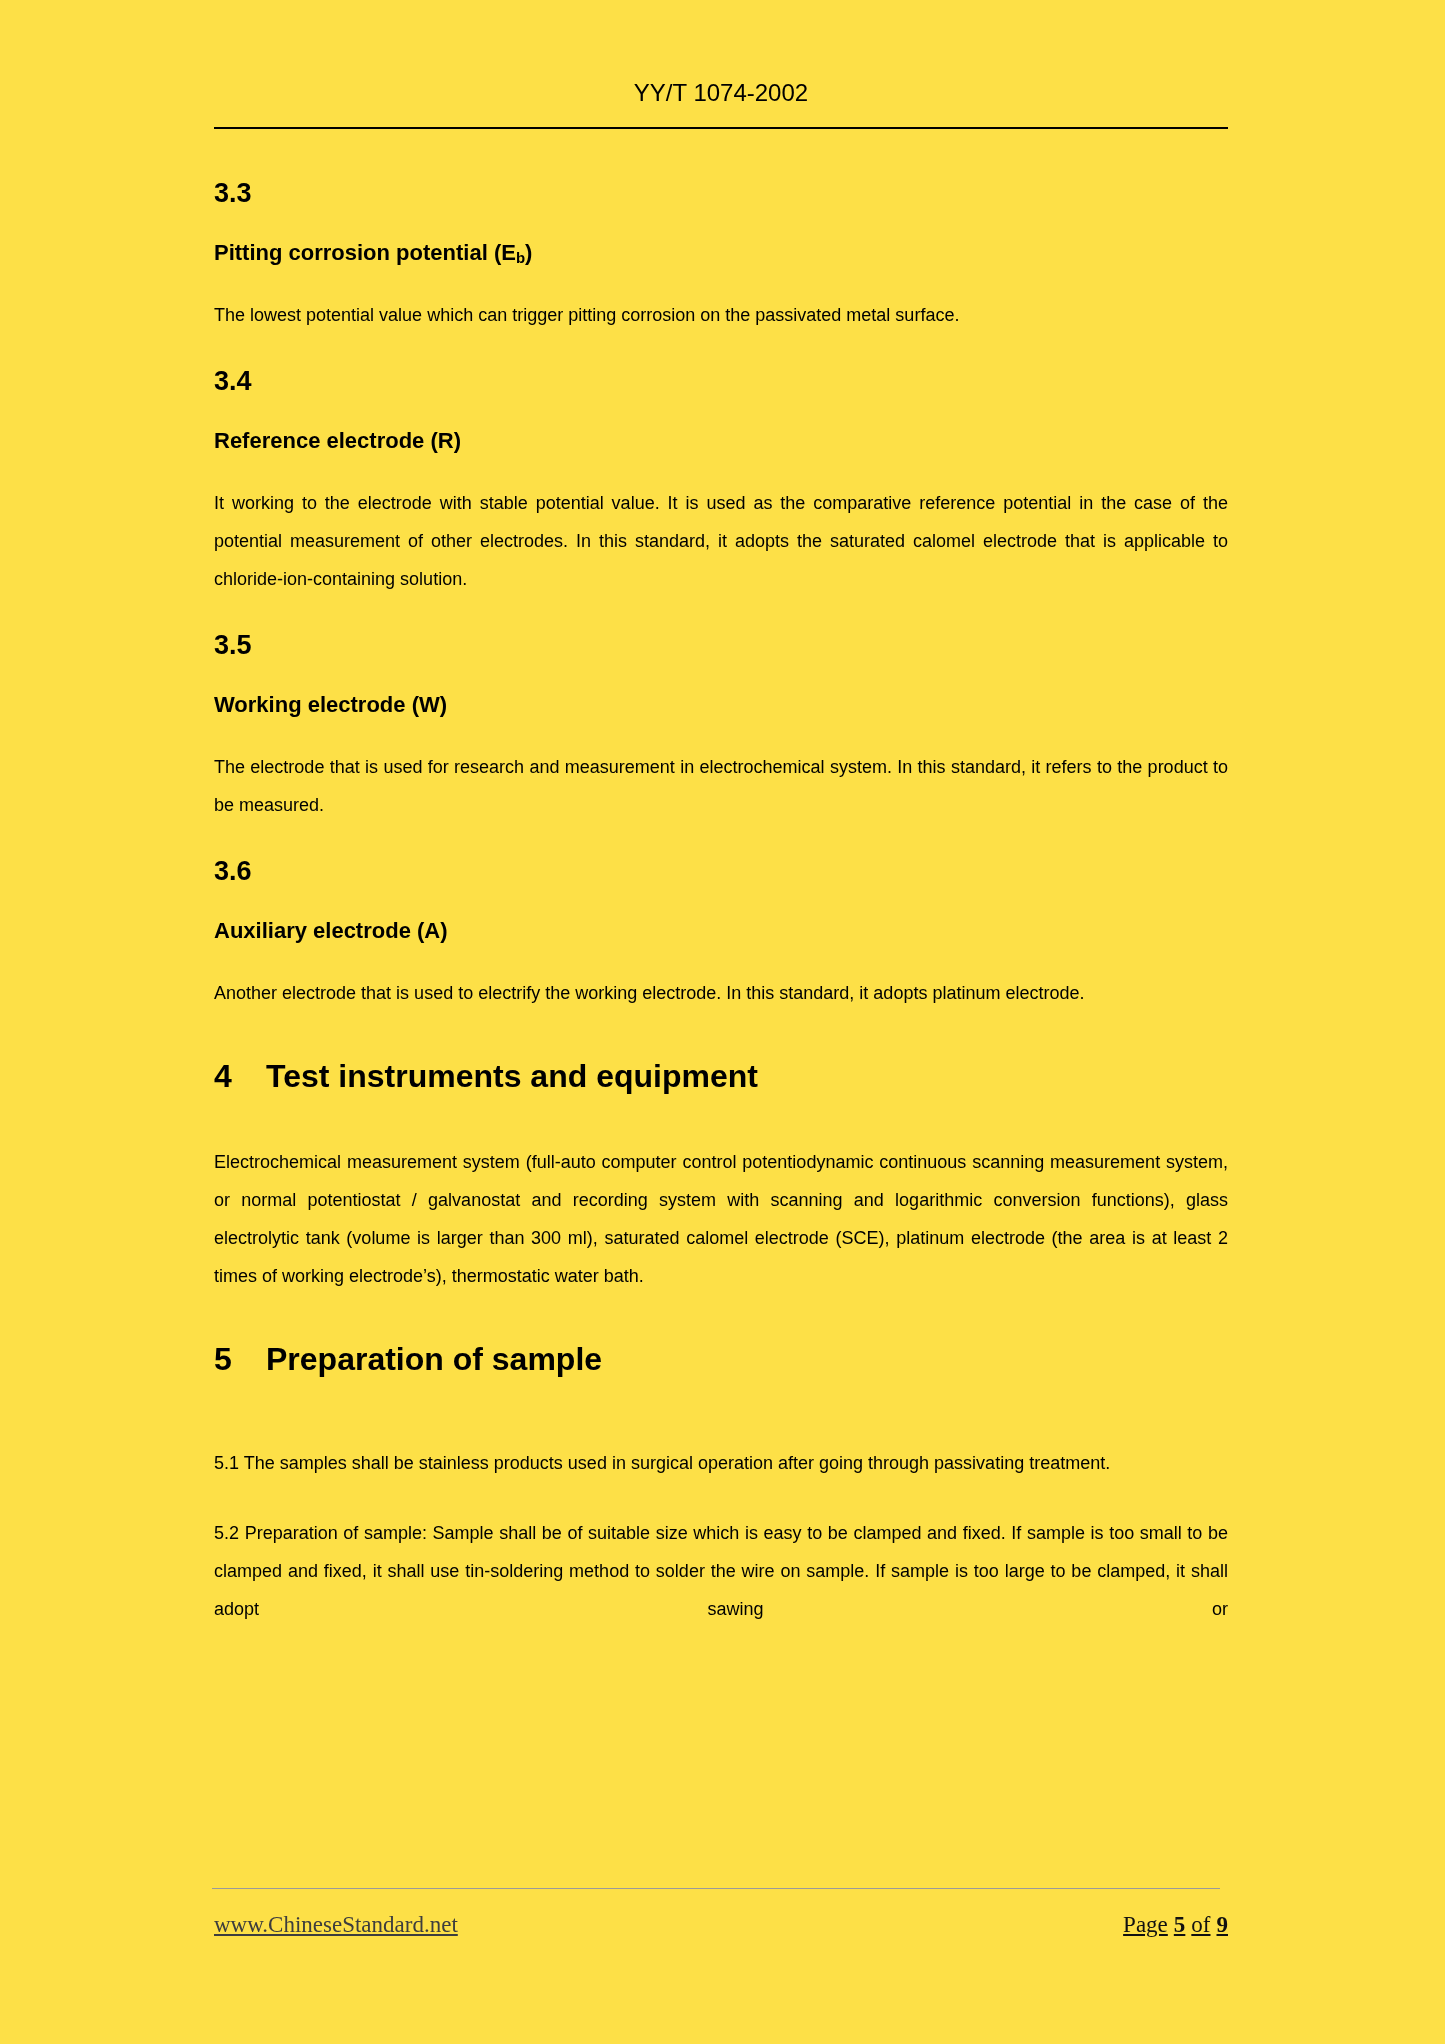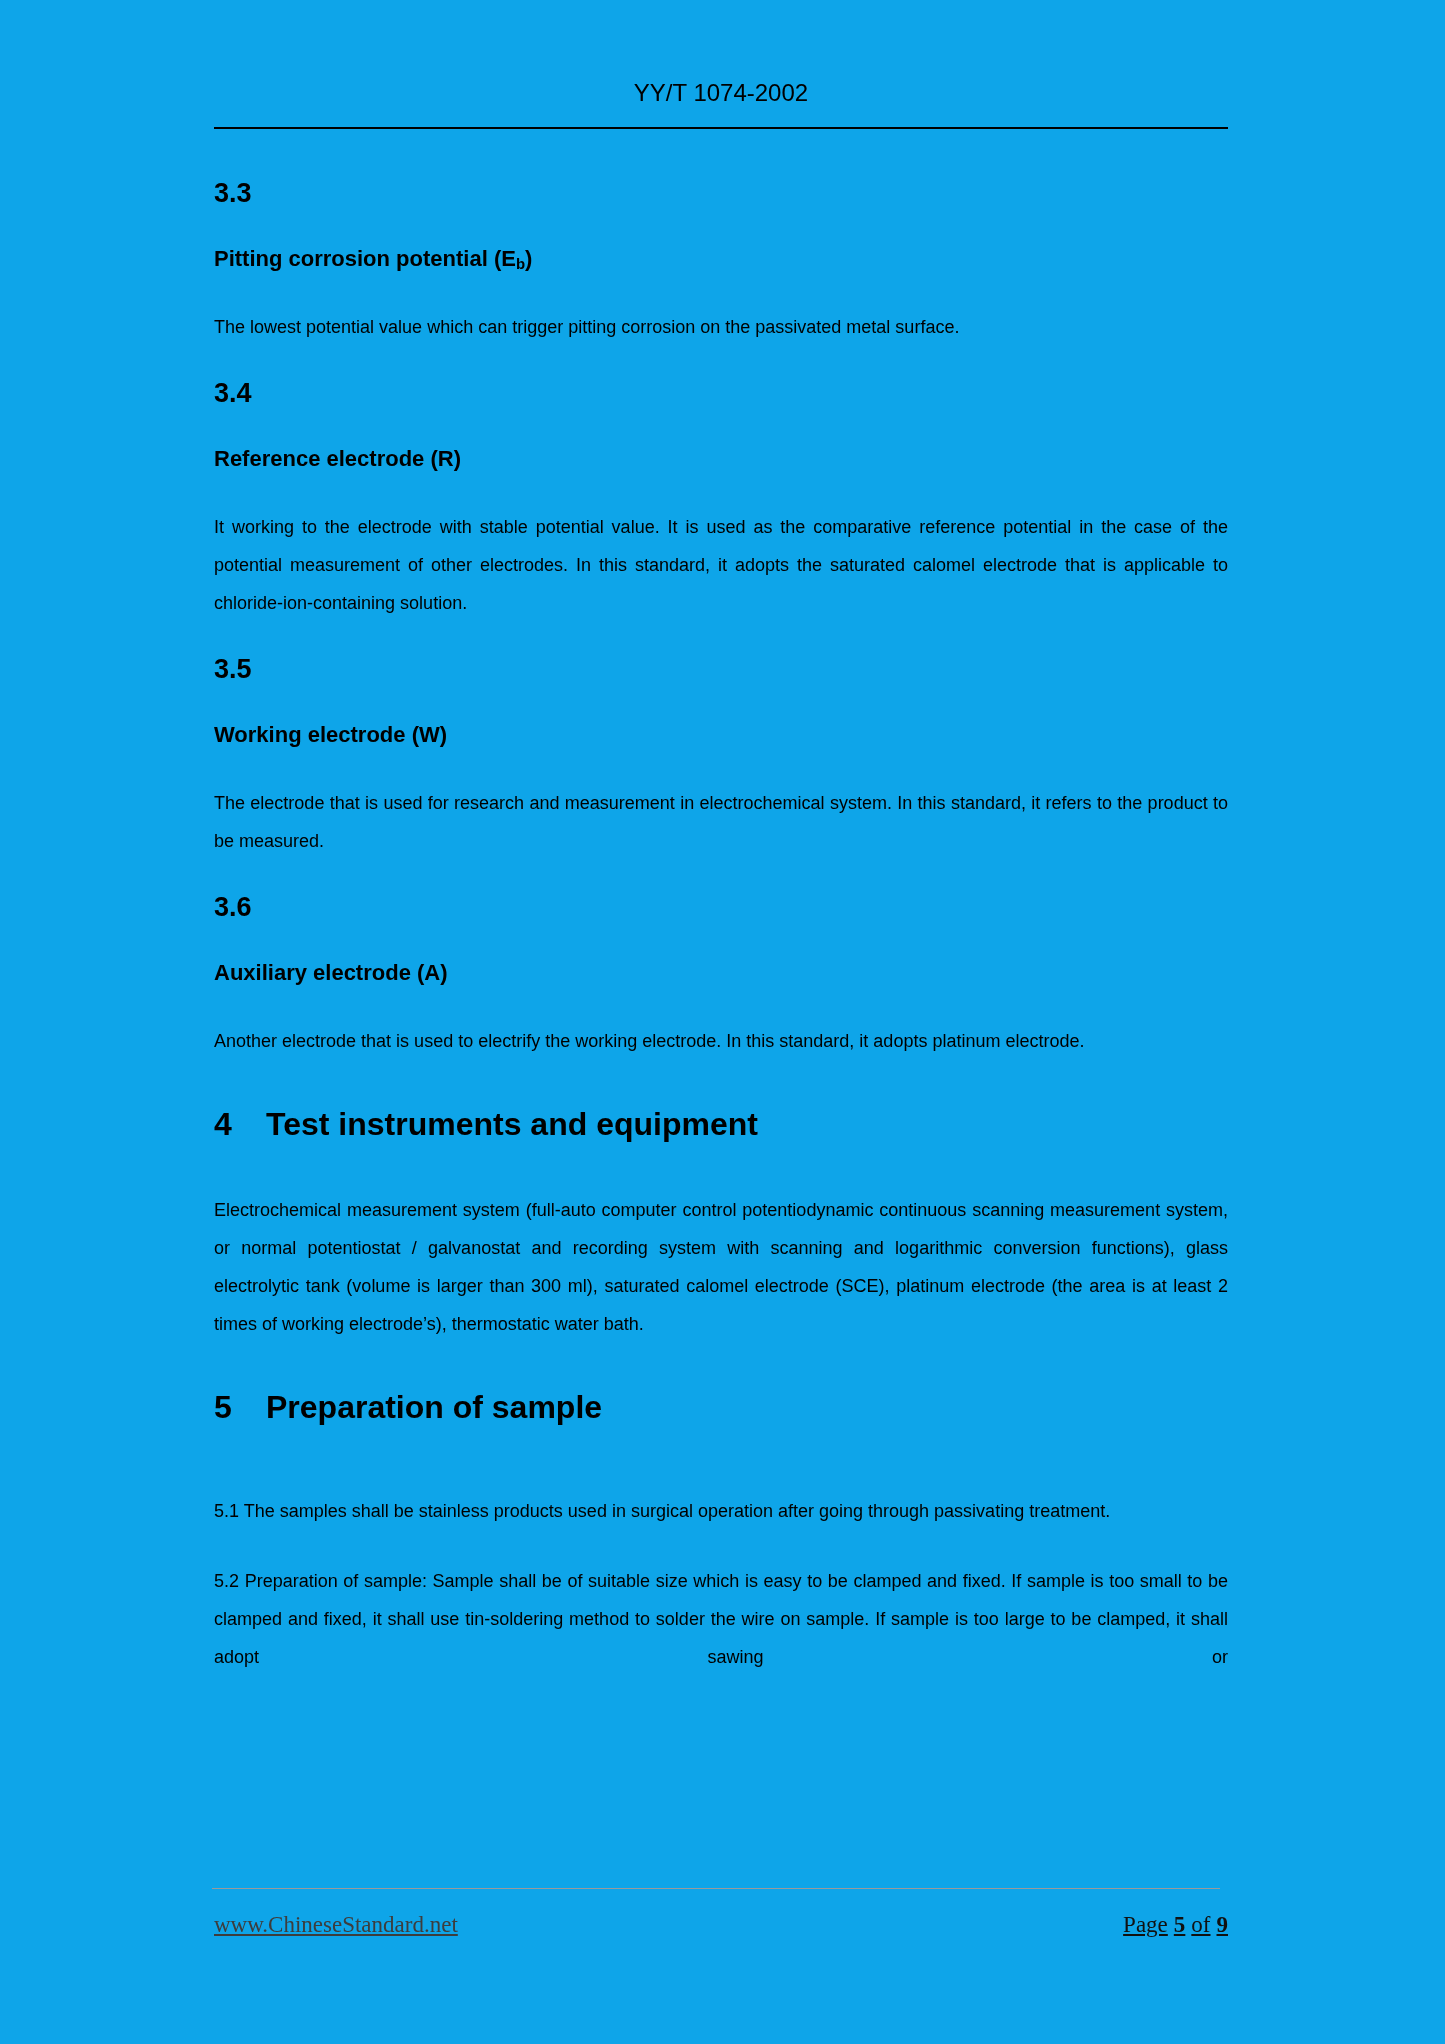--- a/index.html
+++ b/index.html
@@ -2,21 +2,21 @@
 <html><head>
 <meta charset="utf-8">
 <style>
   * { margin: 0; padding: 0; box-sizing: border-box; }
   html, body { background: #888; }
   .page {
     position: relative;
     width: 1445px;
     height: 2044px;
     margin: 0 auto;
-    background: #0ea5e9;
+    background: #fde047;
     font-family: "Liberation Sans", sans-serif;
     color: #000;
     overflow: hidden;
   }
   .content {
     padding: 78px 217px 0 214px; 
   }
   
   .doc-header-text {
     text-align: center;
@@ -34,21 +34,21 @@
   .clause-num {
     margin-top: 28px;
     font-size: 27px;
     line-height: 38px;
     font-weight: bold;
   }
   .clause-num.first { margin-top: 45px; }
   .term {
     margin-top: 28px;
     font-size: 22px;
-    line-height: 38px;
+    line-height: 26px;
     font-weight: bold;
   }
   .term sub {
     font-size: 0.68em;
     vertical-align: baseline;
     position: relative;
     top: 0.18em;
   }
   .para {
     margin-top: 28px;

